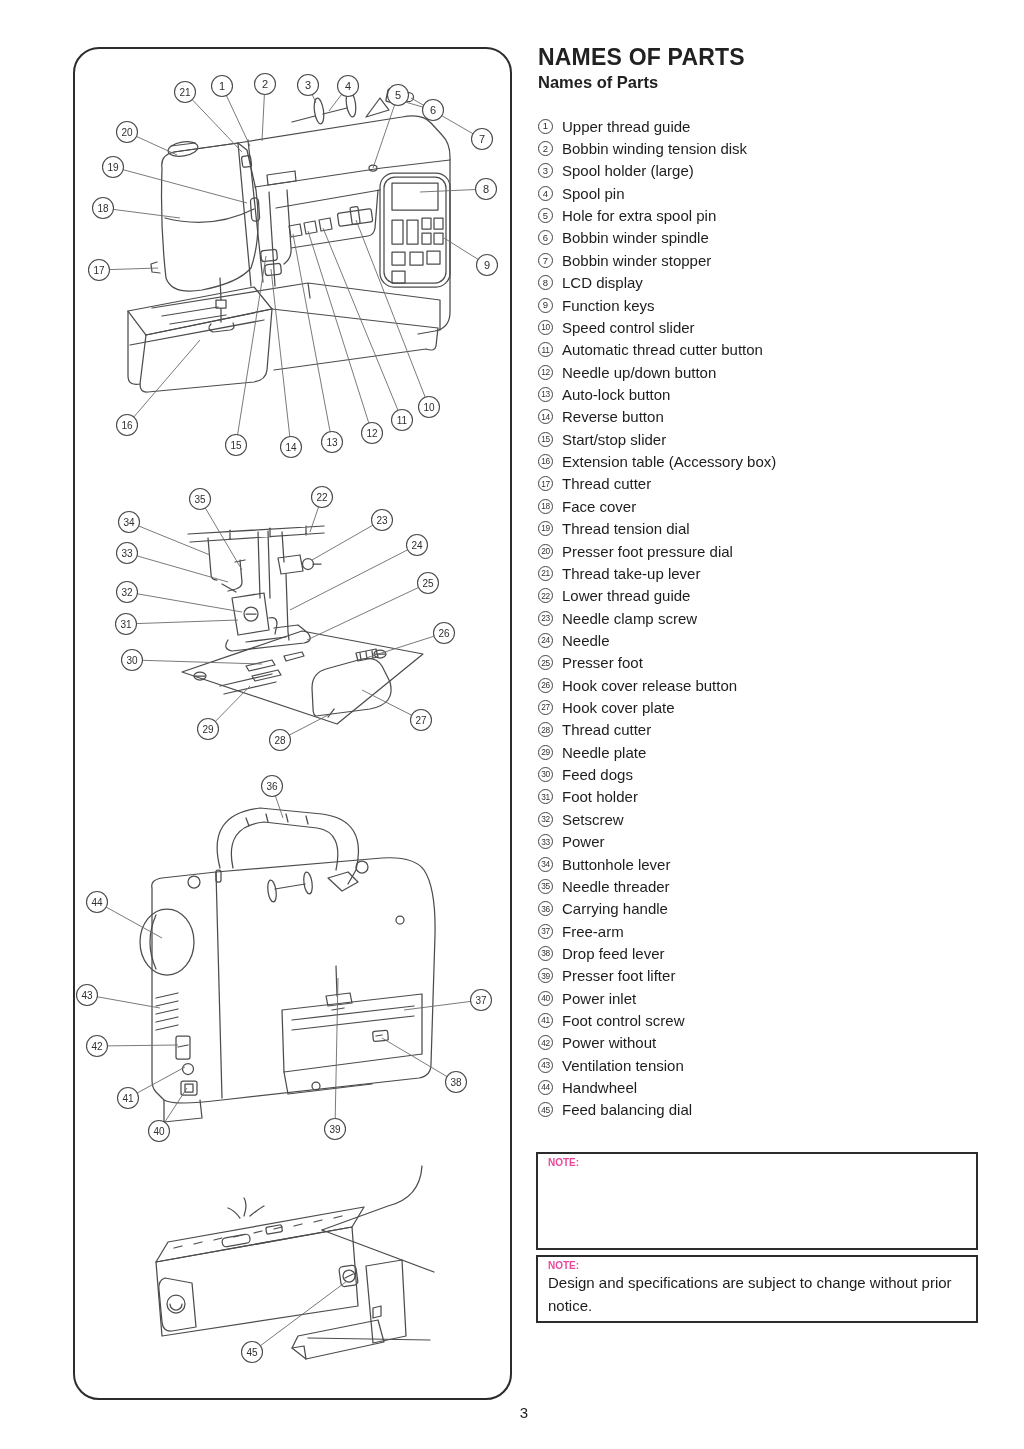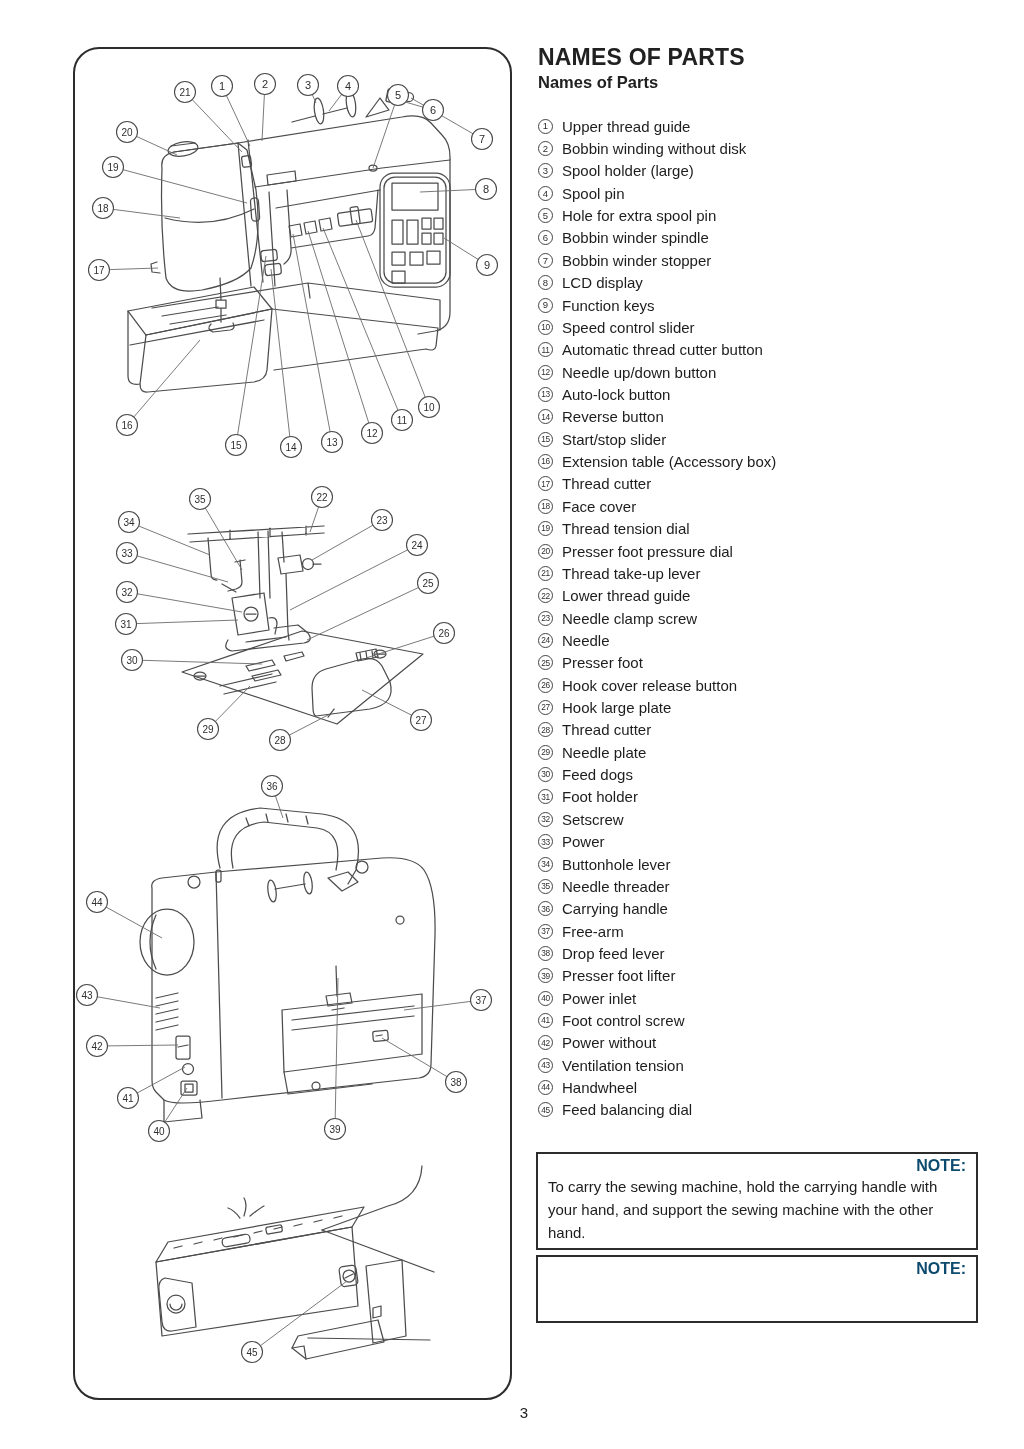--- a/index.html
+++ b/index.html
@@ -44,21 +44,21 @@
     font-size:9.5px;line-height:1;color:#2e2e2e;background:#fff;box-sizing:border-box;
   }
   .cnum.d2{font-size:8.3px;letter-spacing:-.4px;}
   
   .note-box{
     position:absolute;left:536px;width:442px;box-sizing:border-box;
     border:2px solid #2c2c2c;background:#fff;padding:3px 10px 4px 10px;
   }
   .note-box.first{top:1152px;height:98px;}
   .note-box.second{top:1255px;height:68px;}
-  .note-heading{font-size:16px;font-weight:bold;margin:0;color:#0c4a6e;text-align:right;}
+  .note-heading{font-size:10px;font-weight:bold;margin:0;color:#ec4899;}
   .note-text{font-size:15px;line-height:23px;margin:0;width:414px;color:#1d1d1d;}
   .page-number{
     position:absolute;left:488px;top:1404px;width:72px;text-align:center;
     font-size:15px;color:#222;
   }
 </style>
 </head>
 <body>
 
 <div class="diagram-panel"></div>
@@ -456,21 +456,21 @@
 <h1 class="page-title">NAMES OF PARTS</h1>
 <h2 class="page-subtitle">Names of Parts</h2>
 
 <ul class="parts-list">
     <li>
       <span class="cnum">1</span>
       <span>Upper thread guide</span>
     </li>
     <li>
       <span class="cnum">2</span>
-      <span>Bobbin winding without disk</span>
+      <span>Bobbin winding tension disk</span>
     </li>
     <li>
       <span class="cnum">3</span>
       <span>Spool holder (large)</span>
     </li>
     <li>
       <span class="cnum">4</span>
       <span>Spool pin</span>
     </li>
     <li>
@@ -556,21 +556,21 @@
     <li>
       <span class="cnum d2">25</span>
       <span>Presser foot</span>
     </li>
     <li>
       <span class="cnum d2">26</span>
       <span>Hook cover release button</span>
     </li>
     <li>
       <span class="cnum d2">27</span>
-      <span>Hook large plate</span>
+      <span>Hook cover plate</span>
     </li>
     <li>
       <span class="cnum d2">28</span>
       <span>Thread cutter</span>
     </li>
     <li>
       <span class="cnum d2">29</span>
       <span>Needle plate</span>
     </li>
     <li>
@@ -634,19 +634,19 @@
       <span>Handwheel</span>
     </li>
     <li>
       <span class="cnum d2">45</span>
       <span>Feed balancing dial</span>
     </li>
   </ul>
 
 <div class="note-box first">
   <p class="note-heading">NOTE:</p>
-  <p class="note-text">To carry the sewing machine, hold the carrying handle with your hand, and support the sewing machine with the other hand.</p>
 </div>
 <div class="note-box second">
   <p class="note-heading">NOTE:</p>
+  <p class="note-text">Design and specifications are subject to change without prior notice.</p>
 </div>
 
 <div class="page-number">3</div>
 
 </body></html>

